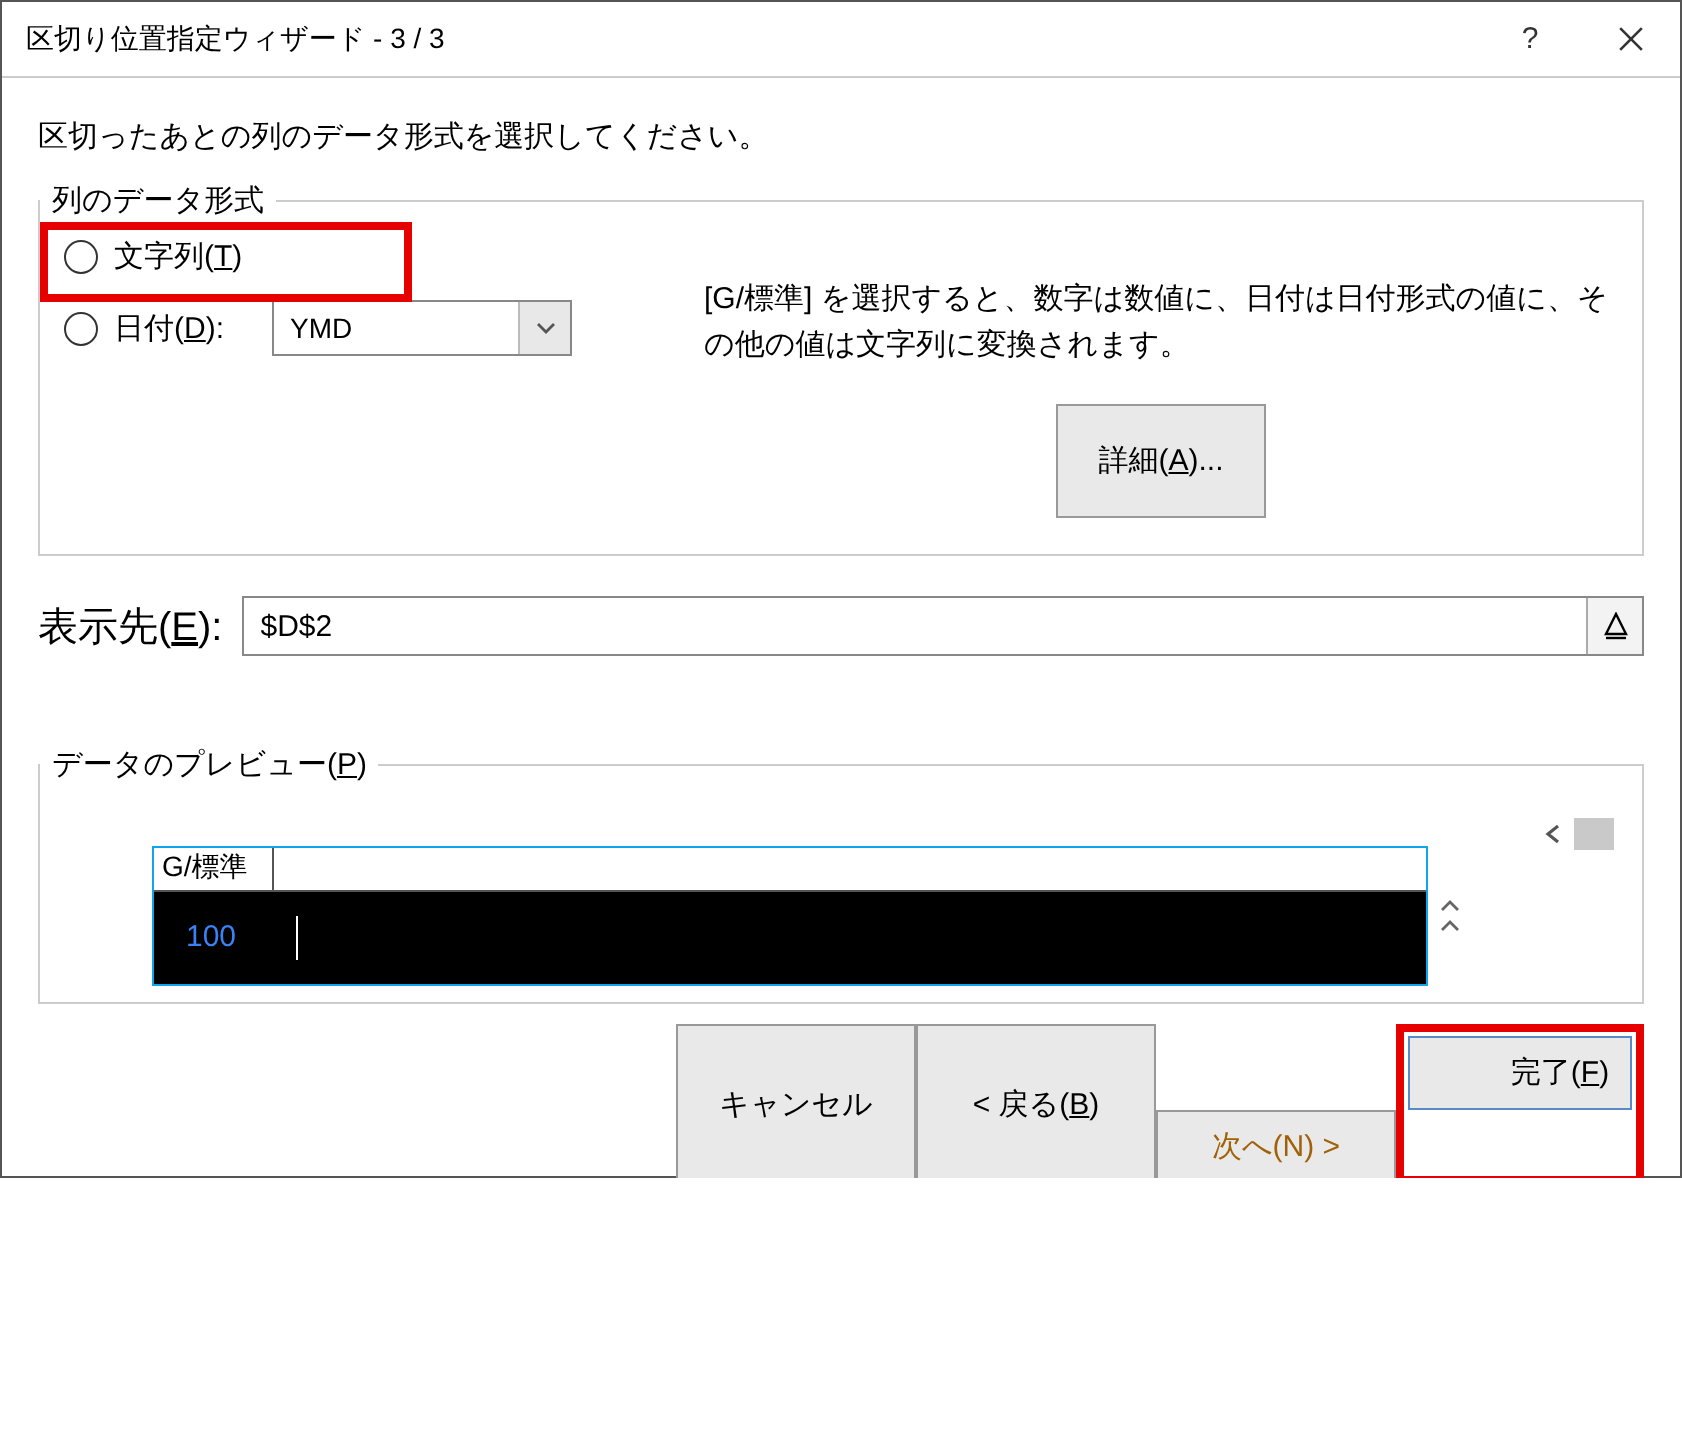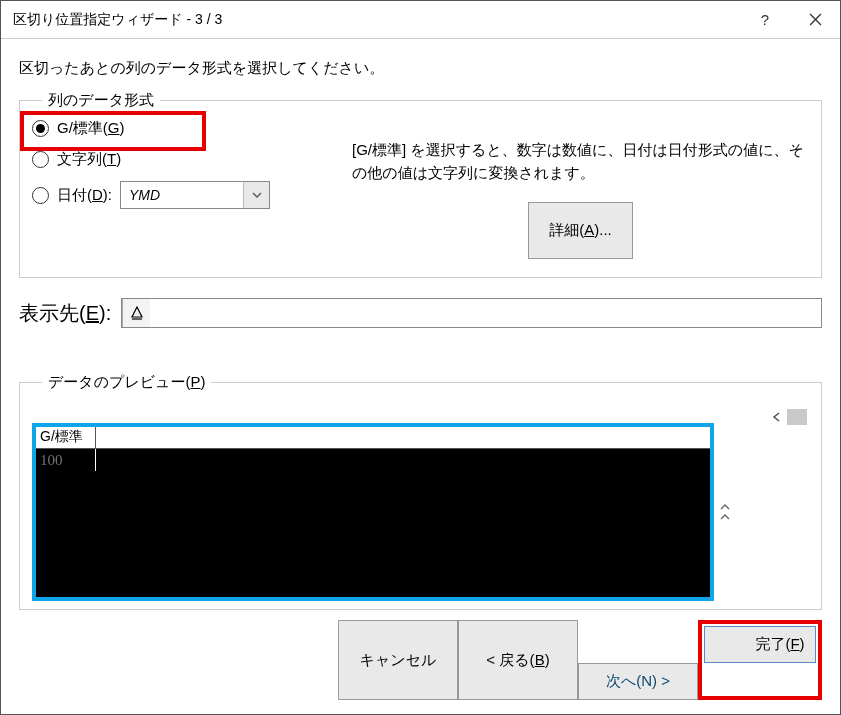--- a/index.html
+++ b/index.html
@@ -5,21 +5,21 @@
   * { box-sizing: border-box; }
   body {
     margin: 0;
     font-family: "Meiryo UI", "Yu Gothic UI", "MS PGothic", sans-serif;
     font-size: 14px;
     background: #fff;
     color: #000;
   }
   .window {
     width: 841px;
-    height: 715px;
+    height: 589px;
     border: 1px solid #555;
     display: flex;
     flex-direction: column;
     background: #fff;
   }
   .titlebar {
     height: 38px;
     border-bottom: 1px solid #ccc;
     display: flex;
     align-items: center;
@@ -52,21 +52,21 @@
   }
   .fieldset {
     position: relative;
     border: 1px solid #ccc;
     margin-top: 8px;
     padding: 14px 12px 18px 12px;
   }
   .fieldset-legend {
     position: absolute;
     top: -10px;
-    left: 22px;
+    left: 0;
     background: #fff;
     padding: 0 6px;
     font-size: 15px;
   }
   .format-row {
     display: flex;
     gap: 20px;
   }
   .format-options {
     width: 300px;
@@ -102,22 +102,21 @@
     left: 0px; top: 10px;
     width: 186px; height: 40px;
     pointer-events: none;
   }
   .date-select {
     width: 150px;
     height: 28px;
     border: 1px solid #888;
     display: flex;
     align-items: center;
-    margin-left: 0;
-    font-style: italic;
+    margin-left: 16px;
   }
   .date-select-val {
     flex: 1;
     padding: 0 8px;
     font-size: 14px;
   }
   .date-select-btn {
     width: 26px; height: 26px;
     background: #e8e8e8;
     border-left: 1px solid #bbb;
@@ -134,21 +133,21 @@
   }
   .detail-btn-wrap { text-align: center; }
   .btn {
     border: 1px solid #999;
     background: #e9e9e9;
     padding: 18px 20px;
     font-size: 15px;
     font-family: inherit;
     cursor: pointer;
   }
-  .btn:disabled { color: #0c4a6e; cursor: default; margin-top: 43px; }
+  .btn:disabled { color: #a16207; cursor: default; margin-top: 43px; }
   .dest-row {
     display: flex;
     align-items: center;
     gap: 10px;
     margin-top: 20px;
   }
   .dest-label { font-size: 20px; }
   .dest-input-wrap {
     flex: 1;
     display: flex;
@@ -177,46 +176,46 @@
     gap: 29px;
   }
   .preview-box {
     flex: 1;
     margin-top: 22px;
     position: relative;
     display: flex;
   }
   .preview-main {
     flex: 1;
-    border: 4px solid #0ea5e9;
+    border: 1px solid #0ea5e9;
     display: flex;
     flex-direction: column;
     background: #fff;
+    margin-left: 44px;
   }
   .preview-header {
     height: 22px;
     border-bottom: 1px solid #555;
     display: flex;
   }
   .preview-header-cell {
     width: 60px;
     border-right: 1px solid #555;
     background: #fff;
     padding: 1px 4px;
     font-size: 14px;
   }
   .preview-header-rest { flex: 1; background: #fff; }
   .preview-body {
     flex: 1;
     background: #000;
-    color: #737373;
-    padding: 0;
+    color: #3b82f6;
+    padding: 12px;
     font-size: 15px;
     position: relative;
-    font-family: Liberation Serif, serif;
   }
   .preview-col {
     width: 60px;
     border-right: 1px solid #fff;
     padding: 0 4px;
     height: 22px;
     line-height: 22px;
   }
   .preview-vscroll {
     width: 22px;
@@ -281,24 +280,20 @@
   <div class="content">
 
     <div class="intro">区切ったあとの列のデータ形式を選択してください。</div>
 
     <div class="fieldset" style="position:relative;">
       <div class="fieldset-legend">列のデータ形式</div>
       <div class="highlight-general"></div>
       <div class="format-row">
         <div class="format-options">
 
-          <div class="opt-row">
-            <span class="radio checked"></span>
-            <span class="opt-label">G/標準(<u>G</u>)</span>
-          </div>
 
           <div class="opt-row">
             <span class="radio"></span>
             <span class="opt-label">文字列(<u>T</u>)</span>
           </div>
 
           <div class="opt-row">
             <span class="radio"></span>
             <span class="opt-label">日付(<u>D</u>):</span>
             <div class="date-select">
@@ -319,20 +314,21 @@
           <div class="detail-btn-wrap">
             <button class="btn">詳細(<u>A</u>)...</button>
           </div>
         </div>
       </div>
     </div>
 
     <div class="dest-row">
       <span class="dest-label">表示先(<u>E</u>):</span>
       <div class="dest-input-wrap">
+        <input class="dest-input" value="$D$2" style="">
         <div class="dest-pick">
           <svg width="14" height="14" viewBox="0 0 14 14">
             <polygon points="7,1 12,11 2,11" fill="none" stroke="#000" stroke-width="1.2"></polygon>
             <line x1="2" y1="13" x2="12" y2="13" stroke="#000" stroke-width="1.2"></line>
           </svg>
         </div>
       </div>
     </div>
 
     <div class="fieldset preview-fieldset">

